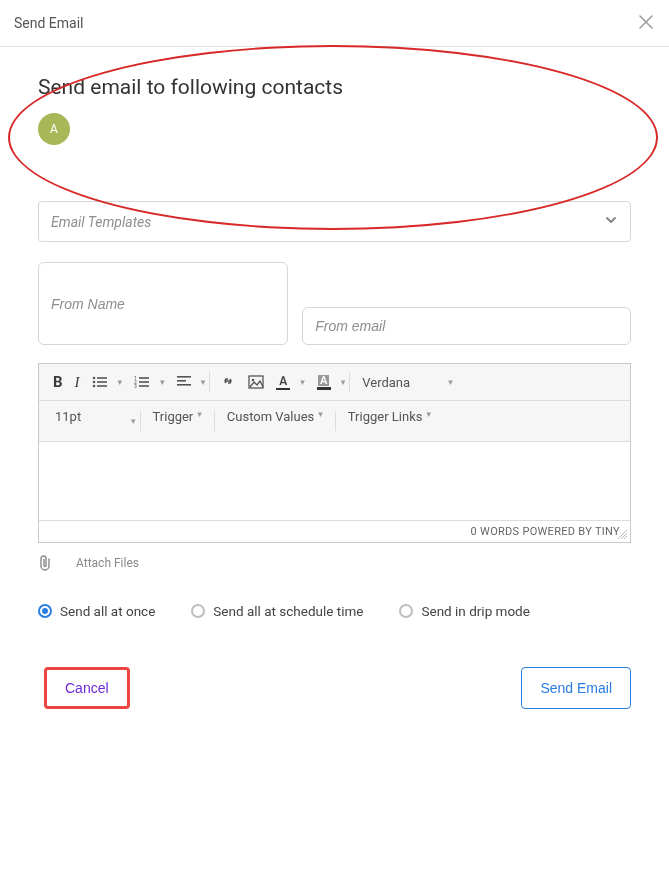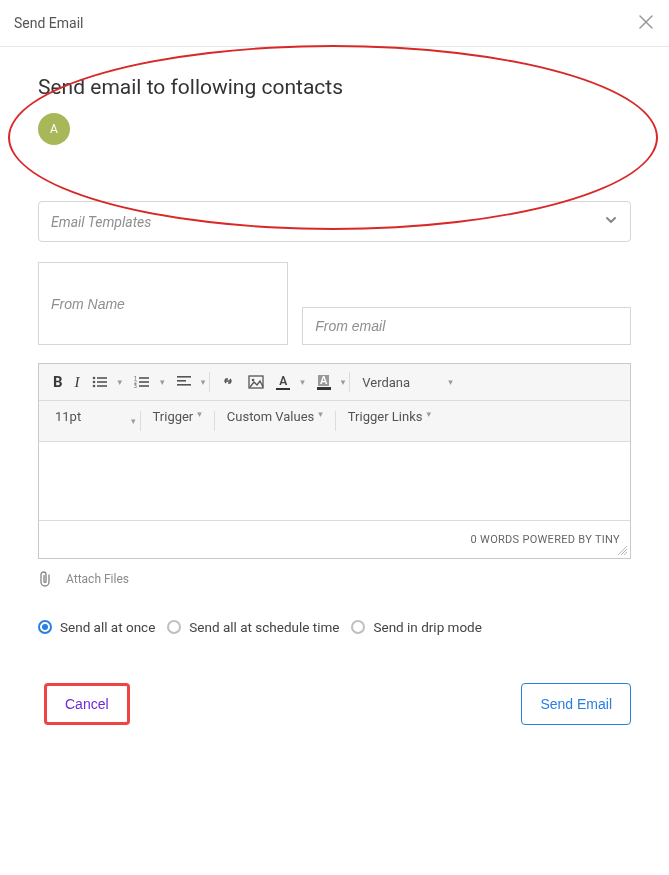--- a/index.html
+++ b/index.html
@@ -68,21 +68,21 @@
       width: 100%;
       border: 1px solid #d6d6d6;
       background: #fff;
       font-size: 14px;
       color: #333;
       outline: none;
       font-style: italic;
     }
     .text-input {
       padding: 10px 12px;
-      border-radius: 0;
+      border-radius: 6px;
     }
     .text-input::placeholder {
       color: #8f8f8f;
     }
     .select-box {
       padding: 11px 12px;
       border-radius: 4px;
       display: flex;
       justify-content: space-between;
       align-items: center;
@@ -158,47 +158,47 @@
       height: 24px;
       cursor: pointer;
     }
     .editor-body {
       height: 78px;
       background: #fff;
     }
     .editor-footer {
       border-top: 1px solid #dcdcdc;
       text-align: right;
-      padding: 12px 10px;
+      padding: 4px 10px;
       font-size: 11px;
       color: #666;
       letter-spacing: 0.3px;
       position: relative;
     }
     .resize-handle {
       position: absolute;
       right: 2px;
       bottom: 2px;
       width: 10px;
       height: 10px;
     }
     .attach-row {
       display: inline-flex;
       align-items: center;
-      gap: 14px;
+      gap: 24px;
       margin-top: 12px;
       color: #8a8a8a;
       font-size: 12px;
       cursor: pointer;
     }
     .radio-row {
       margin-top: 28px;
       display: flex;
       align-items: center;
-      gap: 12px;
+      gap: 36px;
       font-size: 13.5px;
       color: #444;
     }
     .radio-item {
       display: inline-flex;
       align-items: center;
       gap: 8px;
       cursor: pointer;
     }
     .radio-outer {

